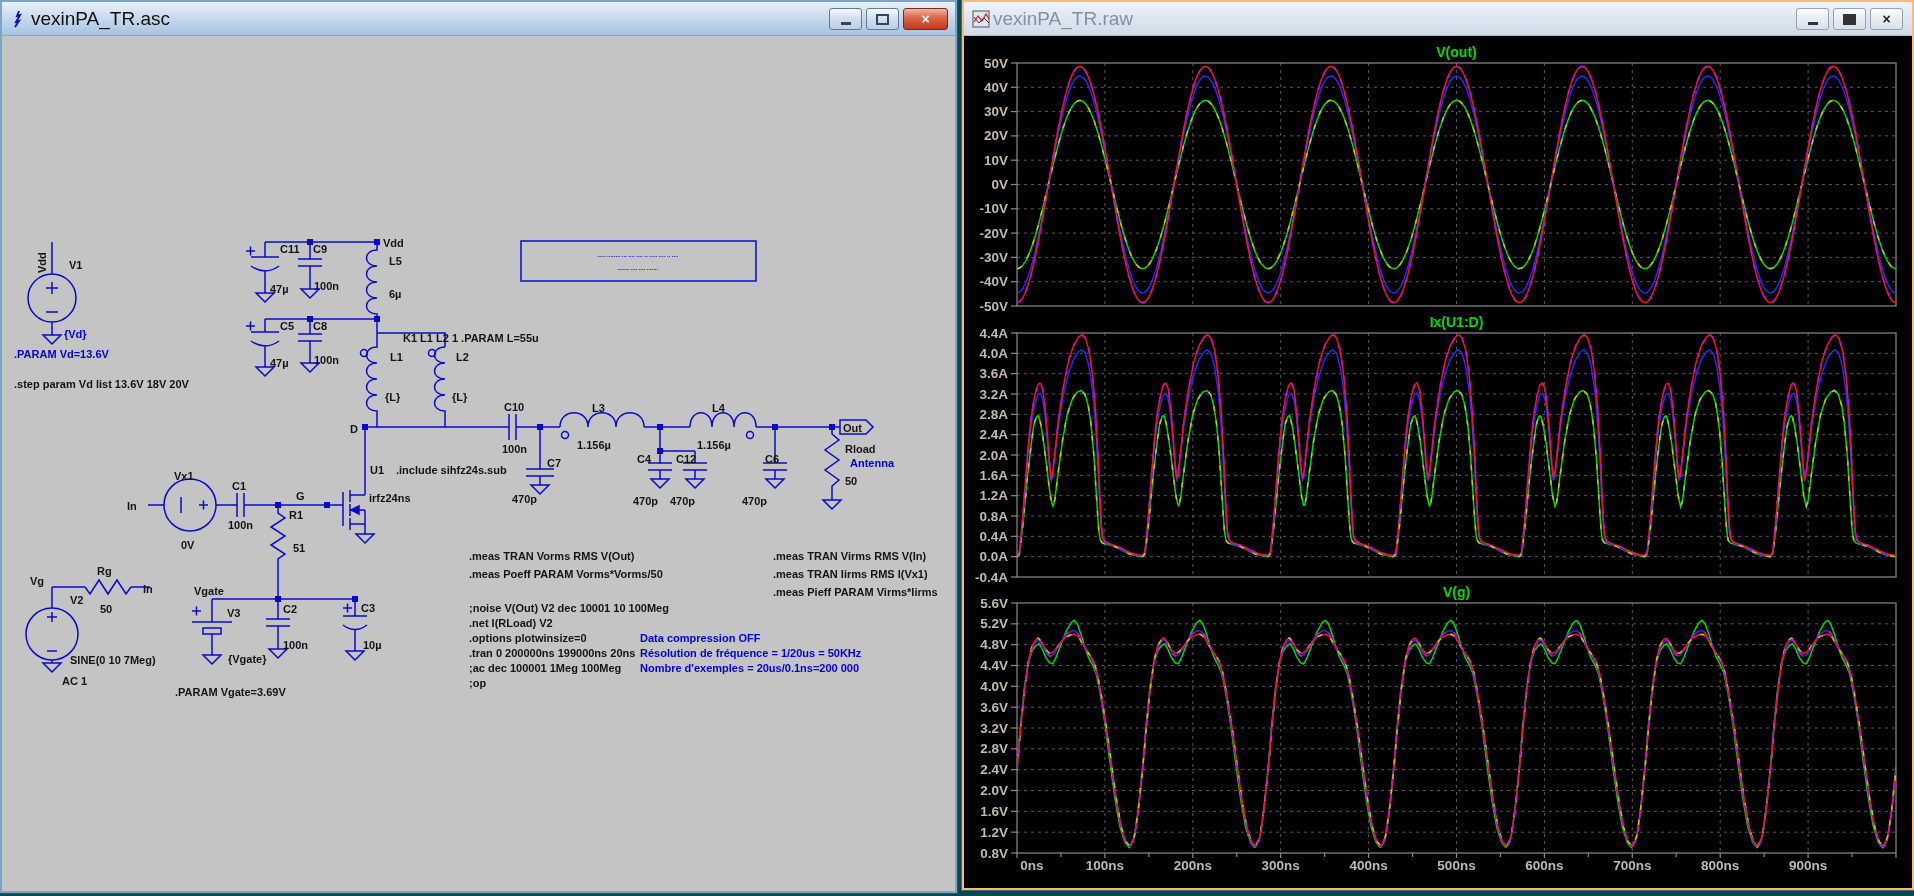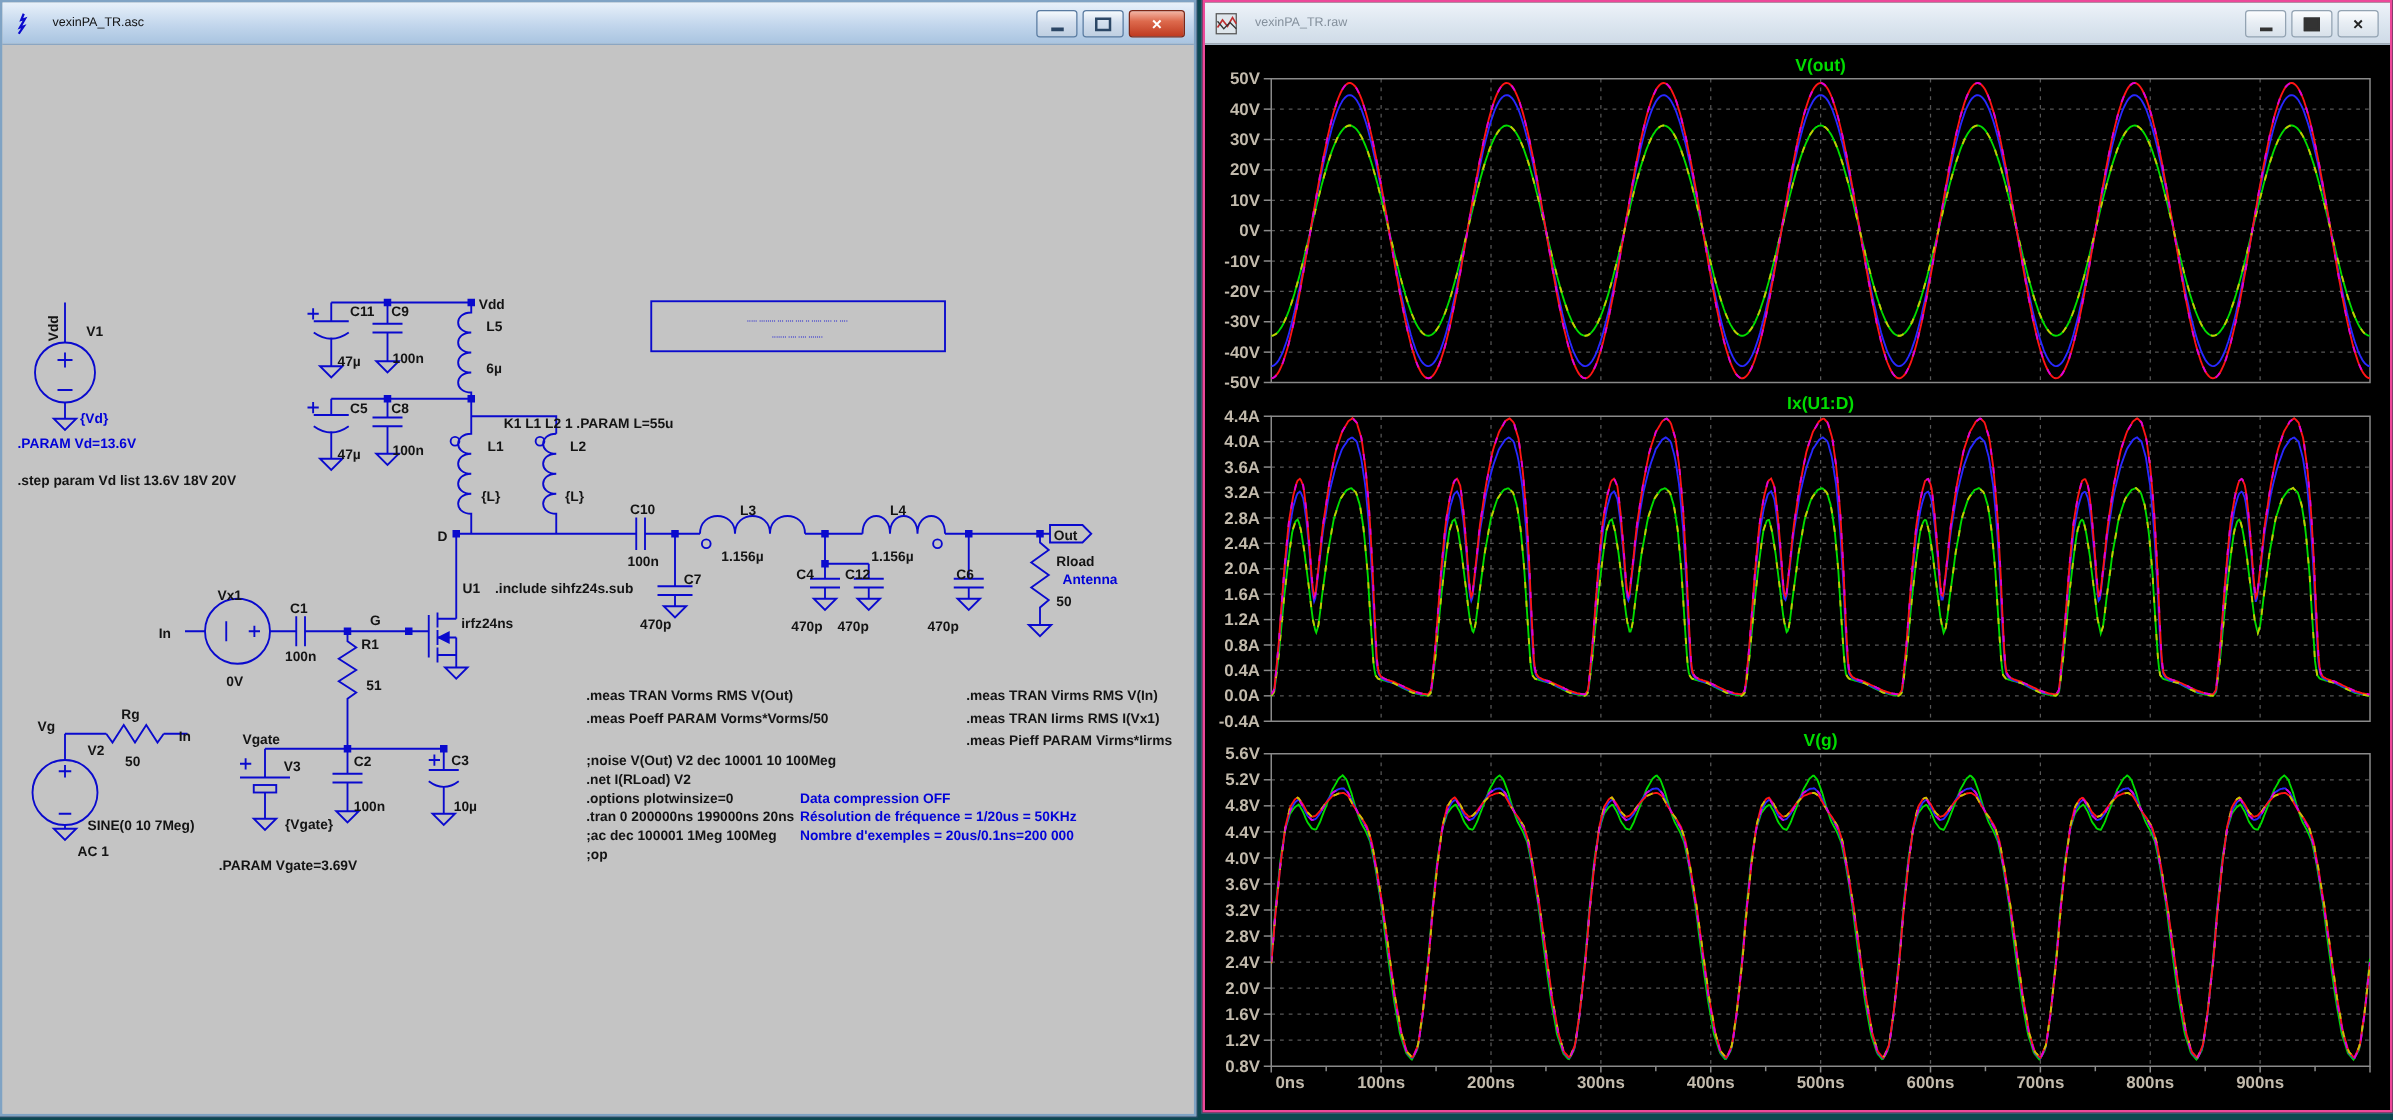--- a/index.html
+++ b/index.html
@@ -4,25 +4,25 @@
 <style>
   html,body{margin:0;padding:0;}
   body{
     width:1914px;height:896px;overflow:hidden;position:relative;
     background:#0d4850;
     font-family:"Liberation Sans", sans-serif;
     user-select:none;
   }
   .window{position:absolute;box-sizing:border-box;}
   .win-left{left:0;top:0;width:957px;height:893px;border:2px solid #7fa3c4;background:#c4c4c4;box-shadow:0 0 0 1px #2f4f70;}
-  .win-right{left:962px;top:0;width:952px;height:890px;border:2px solid #ec4899;background:#000;box-shadow:0 0 0 1px #41617e;}
+  .win-right{left:962px;top:0;width:952px;height:890px;border:2px solid #fdba74;background:#000;box-shadow:0 0 0 1px #41617e;}
   .titlebar{height:34px;display:flex;align-items:center;position:relative;box-sizing:border-box;padding-left:8px;}
   .titlebar.active{background:linear-gradient(#e8f1fa,#c2d6ec 55%,#a9c4e0);border-bottom:1px solid #8ba6c2;}
   .titlebar.inactive{background:linear-gradient(#eef3f9,#dbe5ef 55%,#cfdbe7);border-bottom:1px solid #a9b8c6;}
-  .title{font-size:10px;color:#111;margin-left:14px;}
+  .title{font-size:19px;color:#111;margin-left:3px;}
   .titlebar.inactive .title{color:#84909c;}
   .app-icon{width:18px;height:18px;display:inline-block;}
   .winbtns{position:absolute;top:6px;display:flex;gap:4px;}
   .win-left .winbtns{right:7px;}
   .win-right .winbtns{right:9px;}
   .wbtn{width:31px;height:20px;border:1px solid #5a7ba0;border-radius:3px;
         background:linear-gradient(#f6fafd,#d3dfee 45%,#bfcfe1);
         display:flex;align-items:center;justify-content:center;color:#20364e;font-size:12px;line-height:1;}
   .wbtn .bar{width:10px;height:3px;background:#2c4766;margin-top:8px;}
   .wbtn .box{width:9px;height:7px;border:2px solid #2c4766;}

